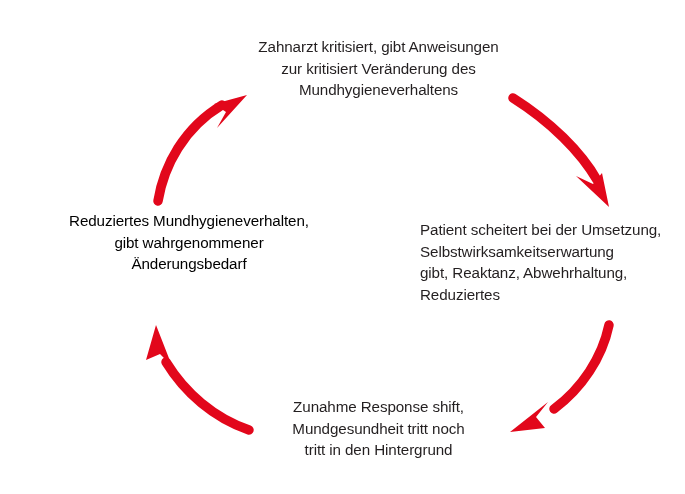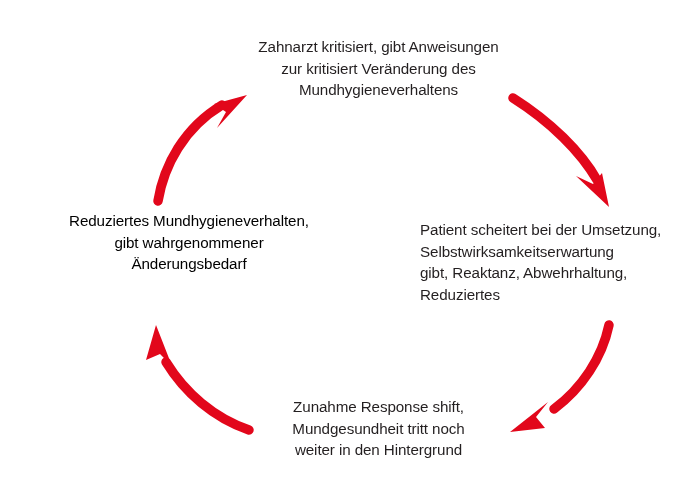--- a/index.html
+++ b/index.html
@@ -103,21 +103,21 @@
   <div class="node" id="node-right" style="color: rgb(35, 31, 32);">
     <span class="line">Patient scheitert bei der Umsetzung,</span>
     <span class="line">Selbstwirksamkeitserwartung</span>
     <span class="line">gibt, Reaktanz, Abwehrhaltung,</span>
     <span class="line">Reduziertes</span>
   </div>
 
   <div class="node" id="node-bottom" style="color: rgb(35, 31, 32);">
     <span class="line">Zunahme Response shift,</span>
     <span class="line">Mundgesundheit tritt noch</span>
-    <span class="line">weiter in den Hintergrund</span>
+    <span class="line">tritt in den Hintergrund</span>
   </div>
 
   <div class="node" id="node-left" style="color: #000000;">
     <span class="line">Reduziertes Mundhygieneverhalten,</span>
     <span class="line">gibt wahrgenommener</span>
     <span class="line">Änderungsbedarf</span>
   </div>
 
 </div>
 

